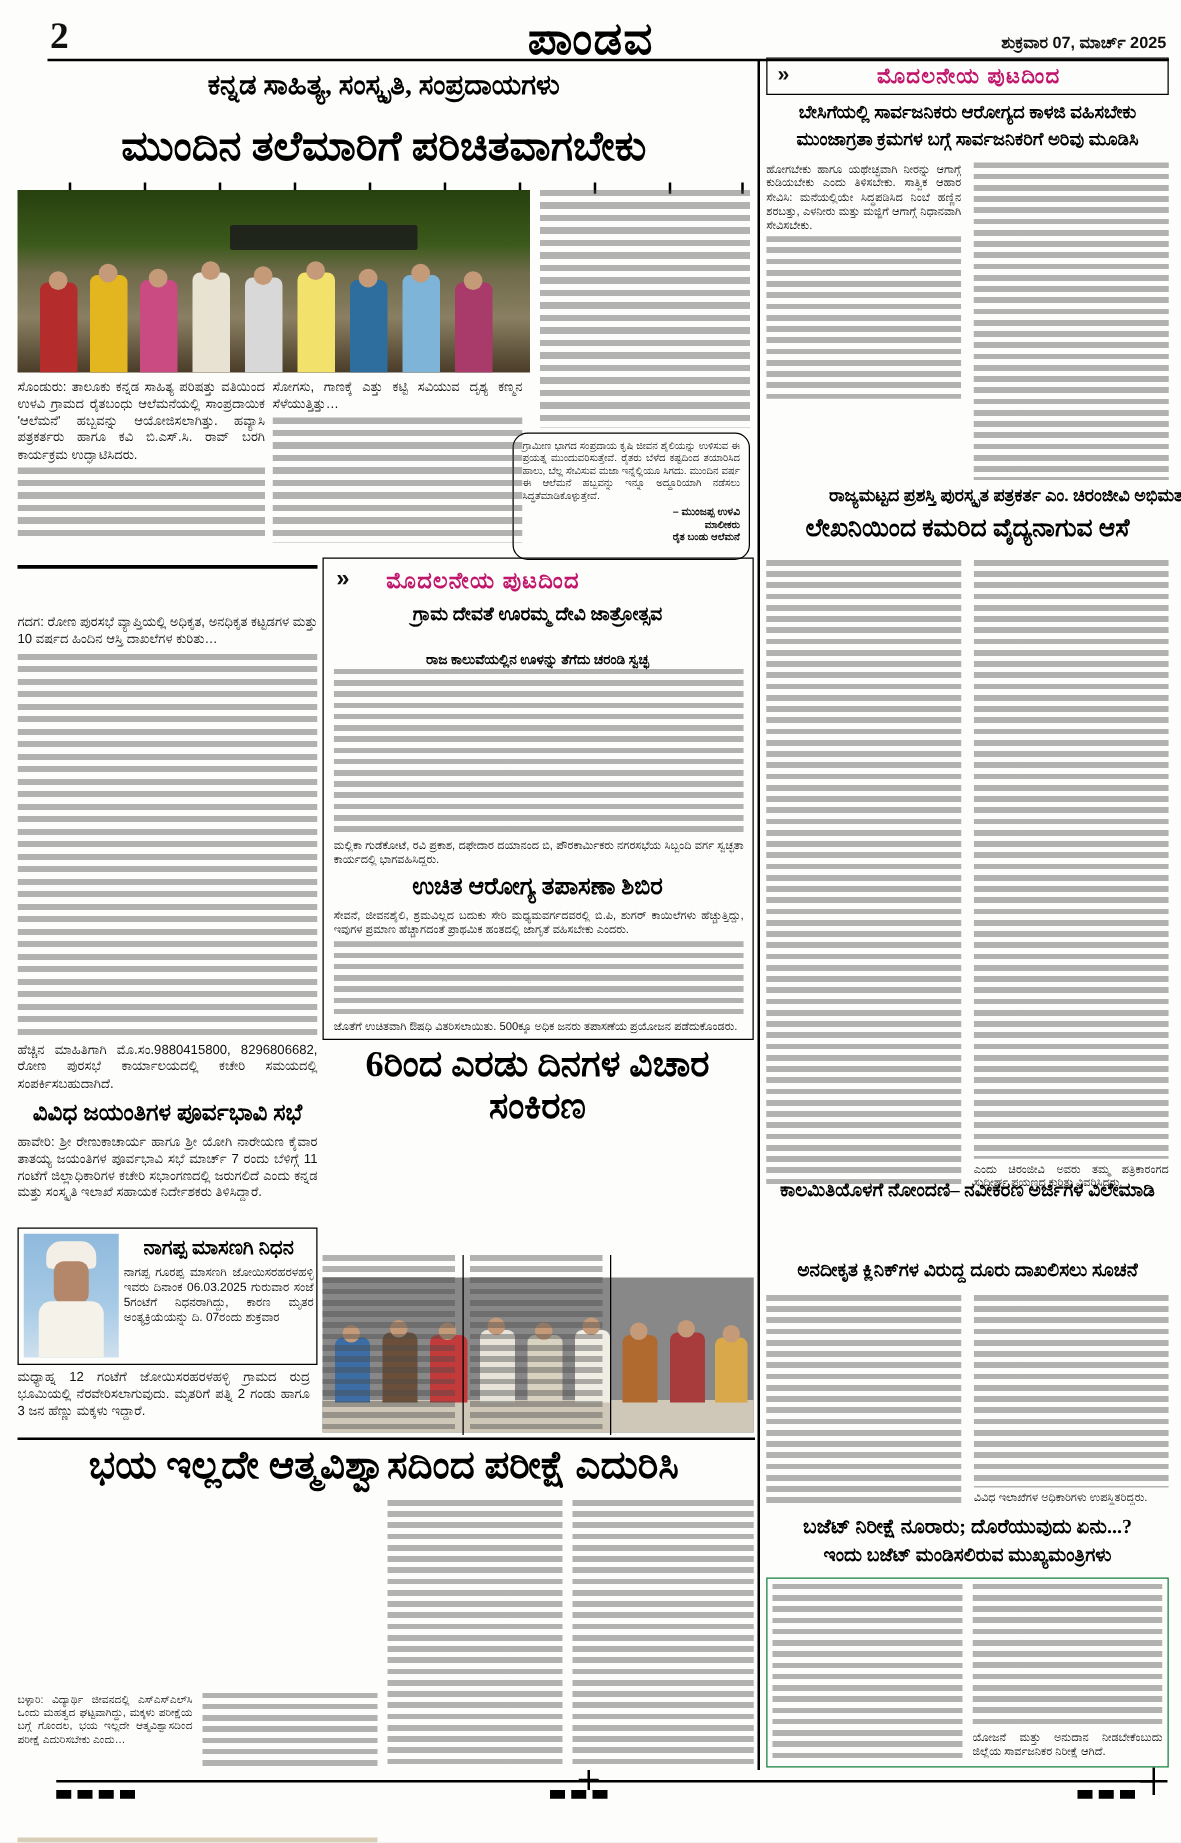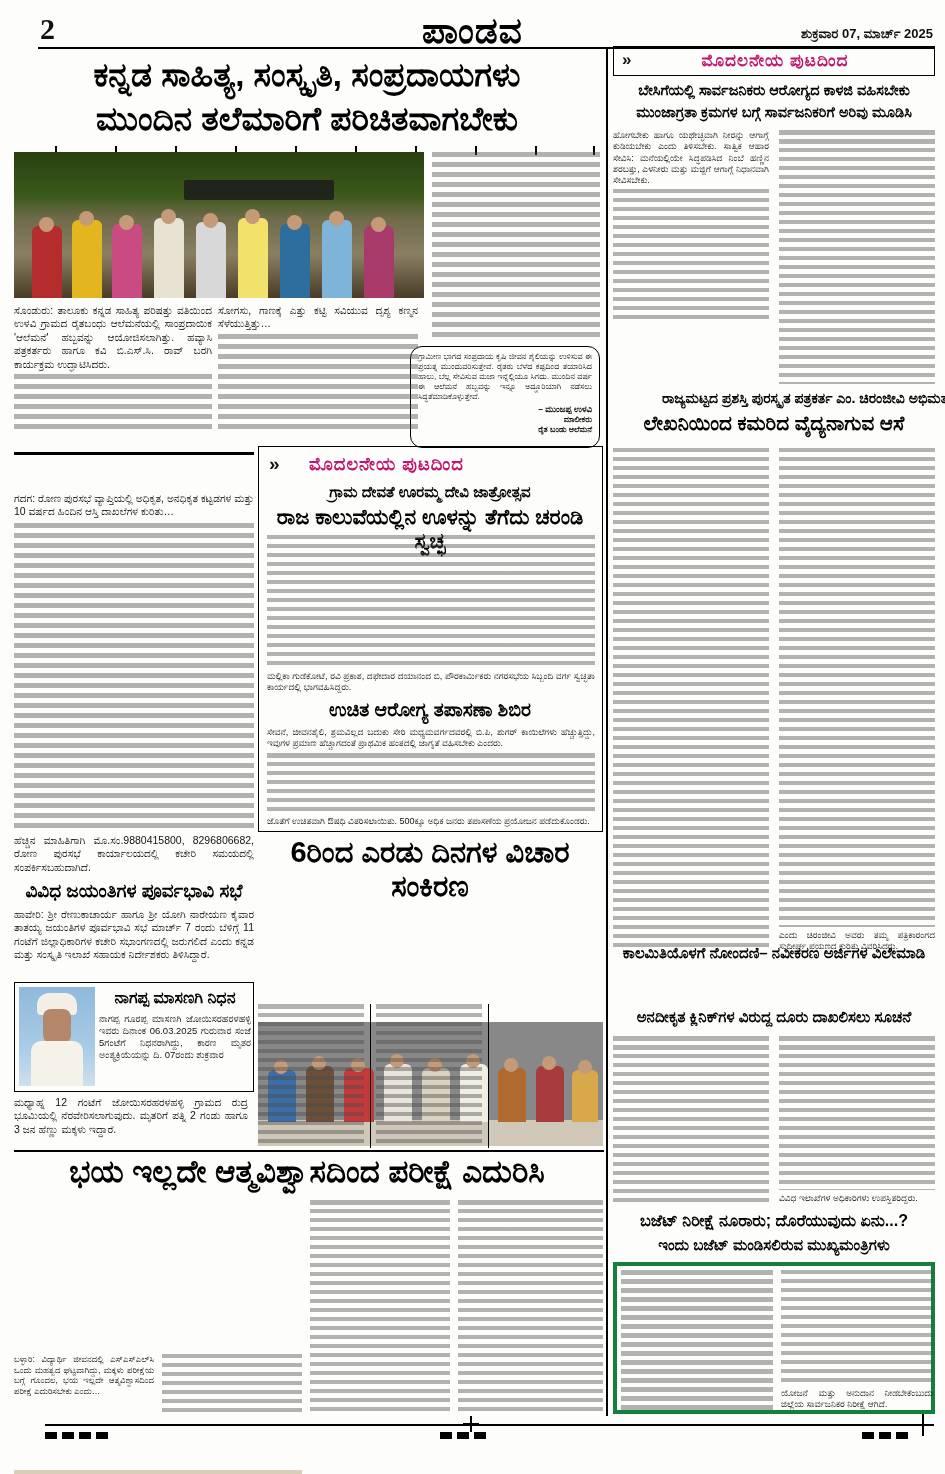--- a/index.html
+++ b/index.html
@@ -10,38 +10,38 @@
   .c{text-align:center;}
   .j{text-align:justify;}
   .body-sm{font-size:10.5px;line-height:1.28;}
   .body-xs{font-size:9px;line-height:1.25;}
   .fill{background:repeating-linear-gradient(to bottom,#4a4a4a 0px,#4a4a4a 5px,transparent 5px,transparent 10px);opacity:.42;}
   .fill-fine{background:repeating-linear-gradient(to bottom,#4a4a4a 0px,#4a4a4a 4.5px,transparent 4.5px,transparent 9px);opacity:.42;}
   .rule{background:#000;}
   .tick{position:absolute;top:0;width:2px;height:9px;background:#000;}
   .kicker-pink{color:#c0166c;font-weight:bold;}
   .photo{overflow:hidden;position:relative;background:#888;}
-  .head-kn{font-family:Liberation Sans, sans-serif;color:#000;}
+  .head-kn{font-family:Liberation Serif, serif;color:#000;}
   .boxed{border:1.5px solid #000;}
   .mark{position:absolute;height:7px;background:#000;}
   .vline{position:absolute;width:1px;background:#000;}
   .person{position:absolute;border-radius:6px 6px 0 0;}
   .head-dot{position:absolute;border-radius:50%;background:#c49a78;}
 </style>
 </head>
 <body>
 
 <div class="sheet">
 
   <div class="abs b" style="left:40px;top:12px;font-size:30px;font-family:'Liberation Serif','DejaVu Serif',serif;">2</div>
   <div class="abs b c head-kn" style="left:0;top:10px;width:945px;font-size:36px;letter-spacing:1px;">ಪಾಂಡವ</div>
   <div class="abs b" style="right:12px;top:26px;font-size:13px;">ಶುಕ್ರವಾರ 07, ಮಾರ್ಚ್ 2025</div>
   <div class="abs rule" style="left:38px;top:47px;width:897px;height:2px;"></div>
 
-  <div class="abs b c head-kn" style="left:10px;top:54px;width:594px;font-size:33px;line-height:1.25;">ಕನ್ನಡ ಸಾಹಿತ್ಯ, ಸಂಸ್ಕೃತಿ, ಸಂಪ್ರದಾಯಗಳು</div>
+  <div class="abs b c head-kn" style="left:10px;top:54px;width:594px;font-size:22px;line-height:1.25;">ಕನ್ನಡ ಸಾಹಿತ್ಯ, ಸಂಸ್ಕೃತಿ, ಸಂಪ್ರದಾಯಗಳು</div>
   <div class="abs b c head-kn" style="left:10px;top:98px;width:594px;font-size:33px;line-height:1.25;">ಮುಂದಿನ ತಲೆಮಾರಿಗೆ ಪರಿಚಿತವಾಗಬೇಕು</div>
 
   <div class="abs" style="left:55px;top:146px;width:540px;height:9px;">
     <div class="tick" style="left:0px;"></div>
       <div class="tick" style="left:60px;"></div>
     <div class="tick" style="left:120px;"></div>
       <div class="tick" style="left:180px;"></div>
     <div class="tick" style="left:240px;"></div>
       <div class="tick" style="left:300px;"></div>
     <div class="tick" style="left:360px;"></div>
@@ -108,21 +108,21 @@
     </div>
     <div class="abs b c head-kn" style="left:84px;top:6px;width:152px;font-size:16px;">ನಾಗಪ್ಪ ಮಾಸಣಗಿ ನಿಧನ</div>
     <div class="abs j" style="left:84px;top:30px;width:152px;height:75px;font-size:9.5px;line-height:1.25;overflow:hidden;">ನಾಗಪ್ಪ ಗೂರಪ್ಪ ಮಾಸಣಗಿ ಜೋಯಿಸರಹರಳಹಳ್ಳಿ ಇವರು ದಿನಾಂಕ 06.03.2025 ಗುರುವಾರ ಸಂಜೆ 5ಗಂಟೆಗೆ ನಿಧನರಾಗಿದ್ದು, ಕಾರಣ ಮೃತರ ಅಂತ್ಯಕ್ರಿಯೆಯನ್ನು ದಿ. 07ರಂದು ಶುಕ್ರವಾರ</div>
   </div>
   <div class="abs j body-sm" style="left:14px;top:1096px;width:234px;height:54px;overflow:hidden;">ಮಧ್ಯಾಹ್ನ 12 ಗಂಟೆಗೆ ಜೋಯಿಸರಹರಳಹಳ್ಳಿ ಗ್ರಾಮದ ರುದ್ರ ಭೂಮಿಯಲ್ಲಿ ನೆರವೇರಿಸಲಾಗುವುದು. ಮೃತರಿಗೆ ಪತ್ನಿ 2 ಗಂಡು ಹಾಗೂ 3 ಜನ ಹೆಣ್ಣು ಮಕ್ಕಳು ಇದ್ದಾರೆ.</div>
 
   <div class="abs" style="left:258px;top:446px;width:345px;height:386px;border:1px solid #000;box-sizing:border-box;">
     <div class="abs b" style="left:10px;top:6px;font-size:19px;">»</div>
     <div class="abs kicker-pink" style="left:50px;top:7px;font-size:18px;letter-spacing:1px;">ಮೊದಲನೇಯ ಪುಟದಿಂದ</div>
     <div class="abs b c head-kn" style="left:6px;top:36px;width:330px;font-size:15px;">ಗ್ರಾಮ ದೇವತೆ ಊರಮ್ಮ ದೇವಿ ಜಾತ್ರೋತ್ಸವ</div>
-    <div class="abs b c head-kn" style="left:6px;top:58px;width:330px;font-size:21px;">ರಾಜ ಕಾಲುವೆಯಲ್ಲಿನ ಊಳನ್ನು ತೆಗೆದು ಚರಂಡಿ ಸ್ವಚ್ಛ</div>
+    <div class="abs b c head-kn" style="left:6px;top:75px;width:330px;font-size:11px;">ರಾಜ ಕಾಲುವೆಯಲ್ಲಿನ ಊಳನ್ನು ತೆಗೆದು ಚರಂಡಿ ಸ್ವಚ್ಛ</div>
     <div class="abs" style="left:8px;top:88px;width:328px;height:158px;overflow:hidden;display:flex;flex-direction:column;">
       <div class="fill-fine" style="flex:1;"></div>
       <div class="j body-xs" style="margin-top:3px;">ಮಲ್ಲಿಕಾ ಗುಡೆಕೋಟೆ, ರವಿ ಪ್ರಕಾಶ, ದಫೇದಾರ ದಯಾನಂದ ಬಿ, ಪೌರಕಾರ್ಮಿಕರು ನಗರಸಭೆಯ ಸಿಬ್ಬಂದಿ ವರ್ಗ ಸ್ವಚ್ಛತಾ ಕಾರ್ಯದಲ್ಲಿ ಭಾಗವಹಿಸಿದ್ದರು.</div>
     </div>
     <div class="abs b c head-kn" style="left:6px;top:252px;width:330px;font-size:19px;">ಉಚಿತ ಆರೋಗ್ಯ ತಪಾಸಣಾ ಶಿಬಿರ</div>
     <div class="abs" style="left:8px;top:280px;width:328px;height:100px;overflow:hidden;display:flex;flex-direction:column;">
       <div class="j body-xs">ಸೇವನೆ, ಜೀವನಶೈಲಿ, ಶ್ರಮವಿಲ್ಲದ ಬದುಕು ಸೇರಿ ಮಧ್ಯಮವರ್ಗದವರಲ್ಲಿ ಬಿ.ಪಿ, ಶುಗರ್ ಕಾಯಿಲೆಗಳು ಹೆಚ್ಚುತ್ತಿದ್ದು, ಇವುಗಳ ಪ್ರಮಾಣ ಹೆಚ್ಚಾಗದಂತೆ ಪ್ರಾಥಮಿಕ ಹಂತದಲ್ಲಿ ಜಾಗೃತೆ ವಹಿಸಬೇಕು ಎಂದರು.</div>
       <div class="fill-fine" style="flex:1;margin:3px 0;"></div>
       <div class="j body-xs">ಜೊತೆಗೆ ಉಚಿತವಾಗಿ ಔಷಧಿ ವಿತರಿಸಲಾಯಿತು. 500ಕ್ಕೂ ಅಧಿಕ ಜನರು ತಪಾಸಣೆಯ ಪ್ರಯೋಜನ ಪಡೆದುಕೊಂಡರು.</div>
     </div>
@@ -206,21 +206,21 @@
   <div class="abs" style="left:613px;top:1036px;width:322px;height:168px;">
     <div class="abs fill-fine" style="left:0;top:0;width:156px;height:168px;"></div>
     <div class="abs" style="left:166px;top:0;width:156px;height:168px;overflow:hidden;display:flex;flex-direction:column;">
       <div class="fill-fine" style="flex:1;"></div>
       <div class="j body-xs" style="margin-top:3px;">ವಿವಿಧ ಇಲಾಖೆಗಳ ಅಧಿಕಾರಿಗಳು ಉಪಸ್ಥಿತರಿದ್ದರು.</div>
     </div>
   </div>
 
   <div class="abs b c head-kn" style="left:613px;top:1212px;width:322px;font-size:16px;">ಬಜೆಟ್ ನಿರೀಕ್ಷೆ ನೂರಾರು; ದೊರೆಯುವುದು ಏನು...?</div>
   <div class="abs b c head-kn" style="left:613px;top:1236px;width:322px;font-size:15px;">ಇಂದು ಬಜೆಟ್ ಮಂಡಿಸಲಿರುವ ಮುಖ್ಯಮಂತ್ರಿಗಳು</div>
-  <div class="abs" style="left:613px;top:1262px;width:322px;height:152px;border:4px solid #15803d;box-sizing:border-box;padding:4px;">
+  <div class="abs" style="left:613px;top:1262px;width:322px;height:152px;border:1px solid #15803d;box-sizing:border-box;padding:4px;">
     <div class="abs fill-fine" style="left:4px;top:4px;width:152px;height:140px;"></div>
     <div class="abs" style="left:164px;top:4px;width:152px;height:140px;overflow:hidden;display:flex;flex-direction:column;">
       <div class="fill-fine" style="flex:1;"></div>
       <div class="j body-xs" style="margin-top:3px;">ಯೋಜನೆ ಮತ್ತು ಅನುದಾನ ನೀಡಬೇಕೆಂಬುದು ಜಿಲ್ಲೆಯ ಸಾರ್ವಜನಿಕರ ನಿರೀಕ್ಷೆ ಆಗಿದೆ.</div>
     </div>
   </div>
 
   <div class="abs rule" style="left:45px;top:1424px;width:878px;height:2px;"></div>
   <div class="abs" style="left:45px;top:1432px;width:70px;height:8px;">
     <div class="mark" style="left:0;width:12px;"></div>

